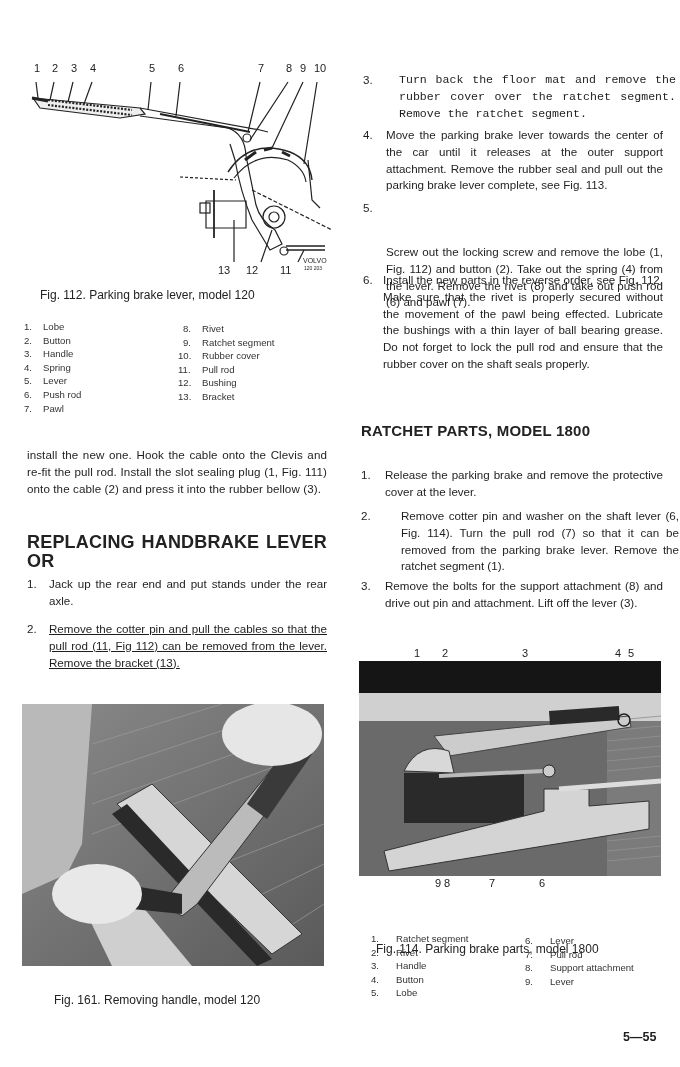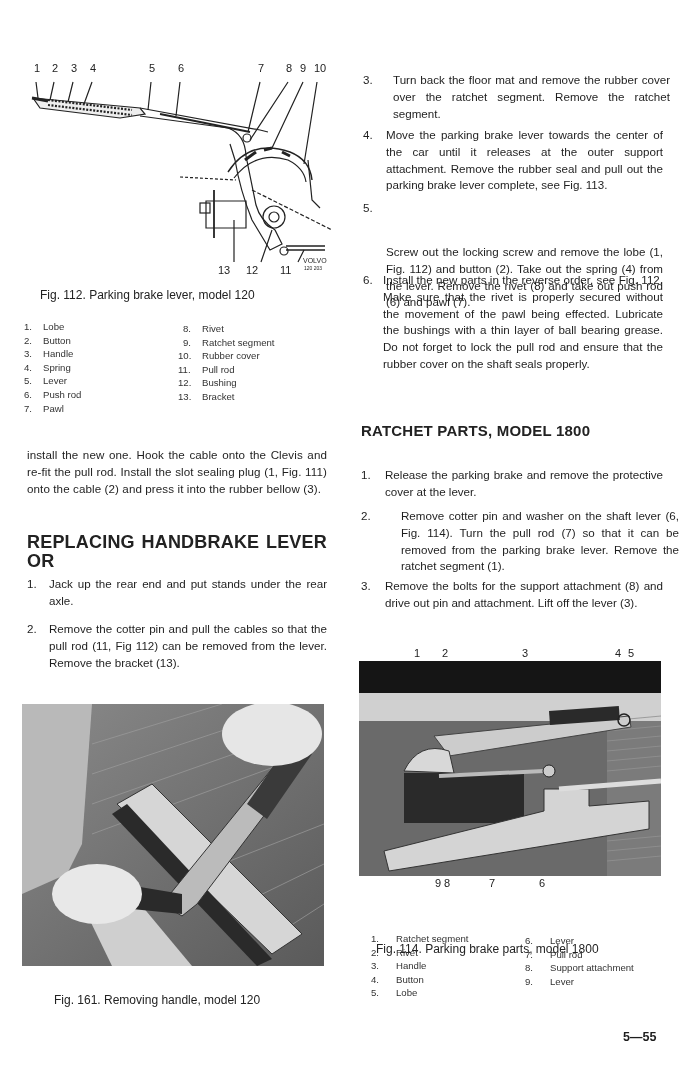--- a/index.html
+++ b/index.html
@@ -142,21 +142,21 @@
 <div class="abs heading" style="left:27px; top:533px; width:300px;">
   <div style="text-align:justify; text-align-last:justify; font-size:18px;">REPLACING HANDBRAKE LEVER OR</div>
 </div>
 
 <div class="step" style="left:27px; top:576px; width:300px; height:36px;">
   <span class="num">1.</span>
   <span class="txt" style="left:22px; width:278px;">Jack up the rear end and put stands under the rear axle.</span>
 </div>
 <div class="step" style="left:27px; top:621px; width:300px; height:52px;">
   <span class="num">2.</span>
-  <span class="txt" style="left:22px; width:278px;">Remove the cotter pin and pull the cables so that the pull rod (11, Fig 112) can be removed from the lever. Remove the bracket (13).</span>
+  <span class="txt" style="left:22px; width:278px;text-decoration:underline;">Remove the cotter pin and pull the cables so that the pull rod (11, Fig 112) can be removed from the lever. Remove the bracket (13).</span>
 </div>
 
 <div class="photo" style="left:22px; top:704px; width:302px; height:262px; background:#6e6e6e;">
   <svg width="302" height="262" viewBox="0 0 302 262" style="position:absolute; left:0; top:0;">
     <defs>
       <linearGradient id="g113" x1="0" y1="0" x2="1" y2="1">
         <stop offset="0" stop-color="#8a8a8a"></stop>
         <stop offset="1" stop-color="#5a5a5a"></stop>
       </linearGradient>
     </defs>
@@ -177,21 +177,21 @@
     <path d="M100 180 L160 190 L160 210 L110 205 Z" fill="#2a2a2a"></path>
 
     <ellipse cx="250" cy="30" rx="50" ry="32" fill="#e6e6e6"></ellipse>
     <ellipse cx="75" cy="190" rx="45" ry="30" fill="#e8e8e8"></ellipse>
   </svg>
 </div>
 <div class="abs caption" style="left:54px; top:993px;">Fig. 161.  Removing handle, model 120</div>
 
 <div class="step" style="left:363px; top:72px; width:300px; height:50px;">
   <span class="num">3.</span>
-  <span class="txt" style="left:30px; width:277px;">Turn back the floor mat and remove the rubber cover over the ratchet segment. Remove the ratchet segment.</span>
+  <span class="txt" style="left:36px; width:277px;font-family:Liberation Mono, monospace;">Turn back the floor mat and remove the rubber cover over the ratchet segment. Remove the ratchet segment.</span>
 </div>
 <div class="step" style="left:363px; top:127px; width:300px; height:68px;">
   <span class="num">4.</span>
   <span class="txt" style="left:23px; width:277px;">Move the parking brake lever towards the center of the car until it releases at the outer support attachment. Remove the rubber seal and pull out the parking brake lever complete, see Fig. 113.</span>
 </div>
 <div class="step" style="left:363px; top:200px; width:300px; height:68px;">
   <span class="num">5.</span>
   <span class="txt" style="left:23px; width:277px;margin-top:44px;">Screw out the locking screw and remove the lobe (1, Fig. 112) and button (2). Take out the spring (4) from the lever. Remove the rivet (8) and take out push rod (6) and pawl (7).</span>
 </div>
 <div class="step" style="left:363px; top:272px; width:300px; height:120px;">

